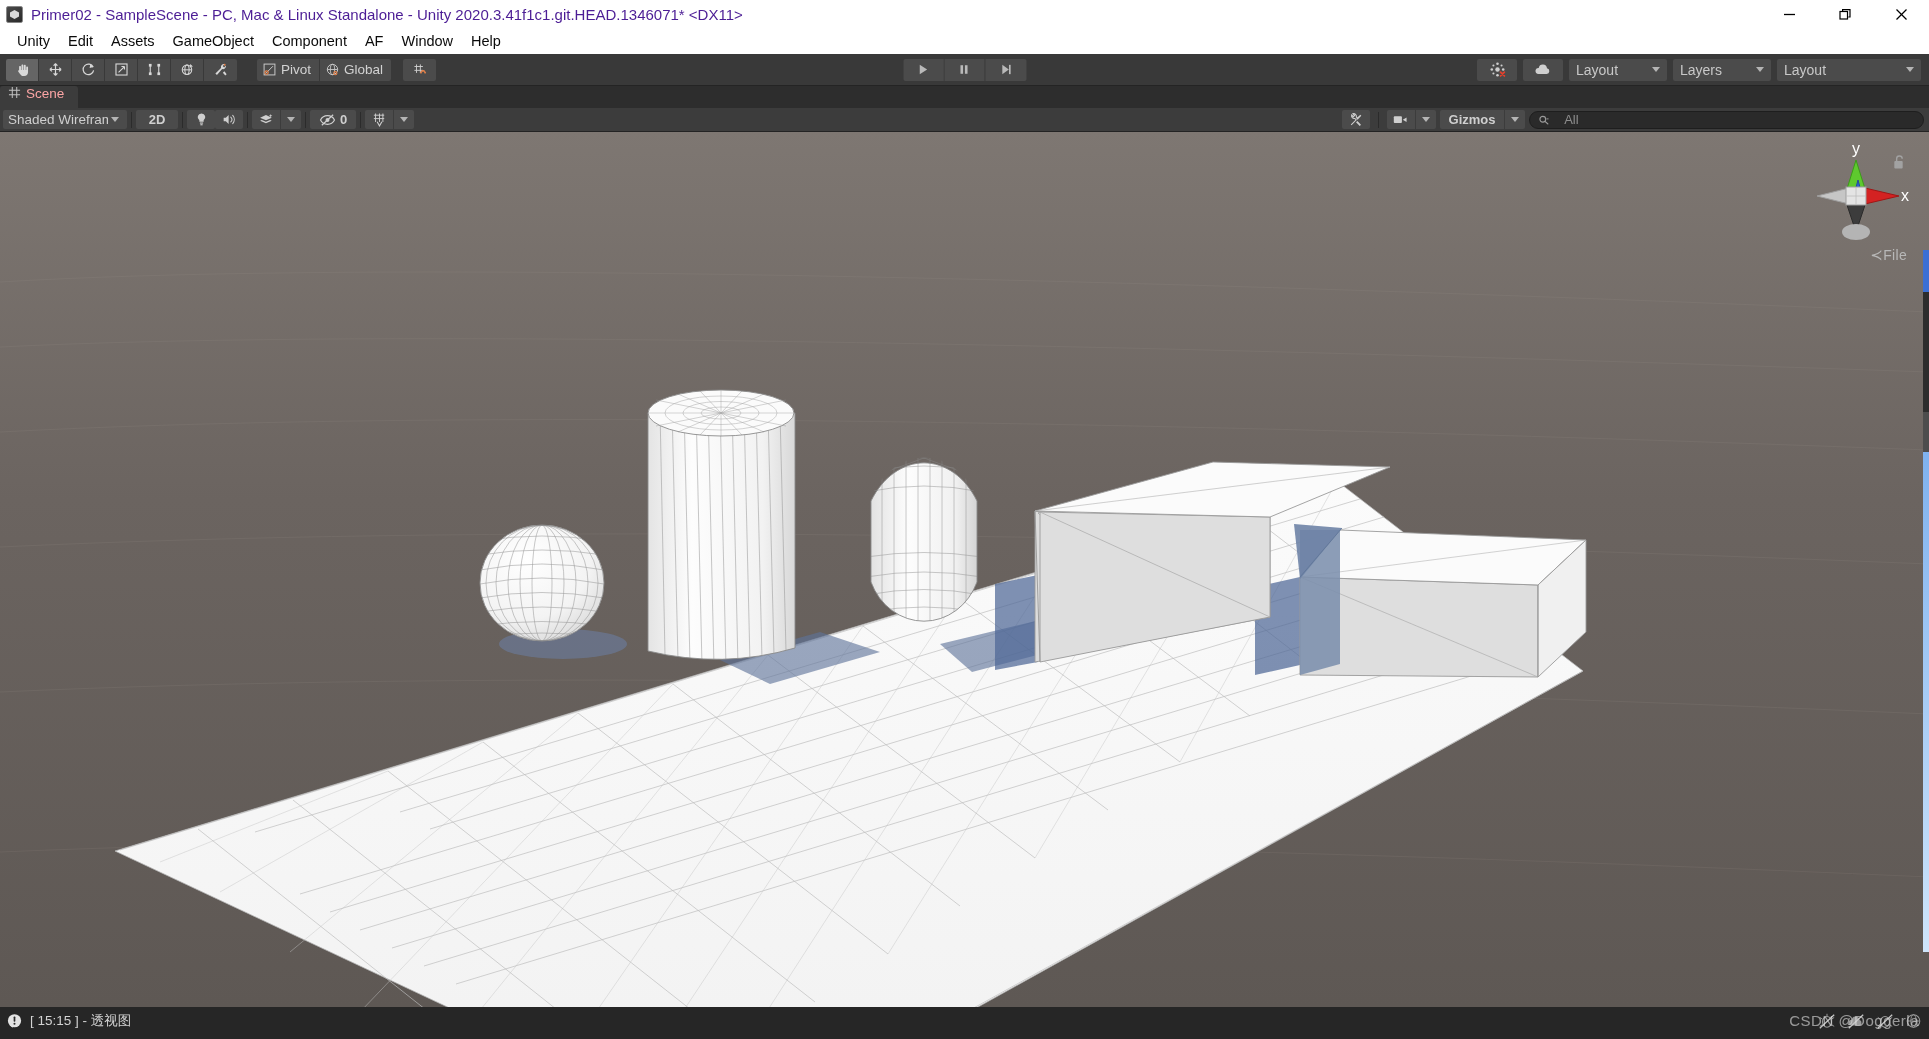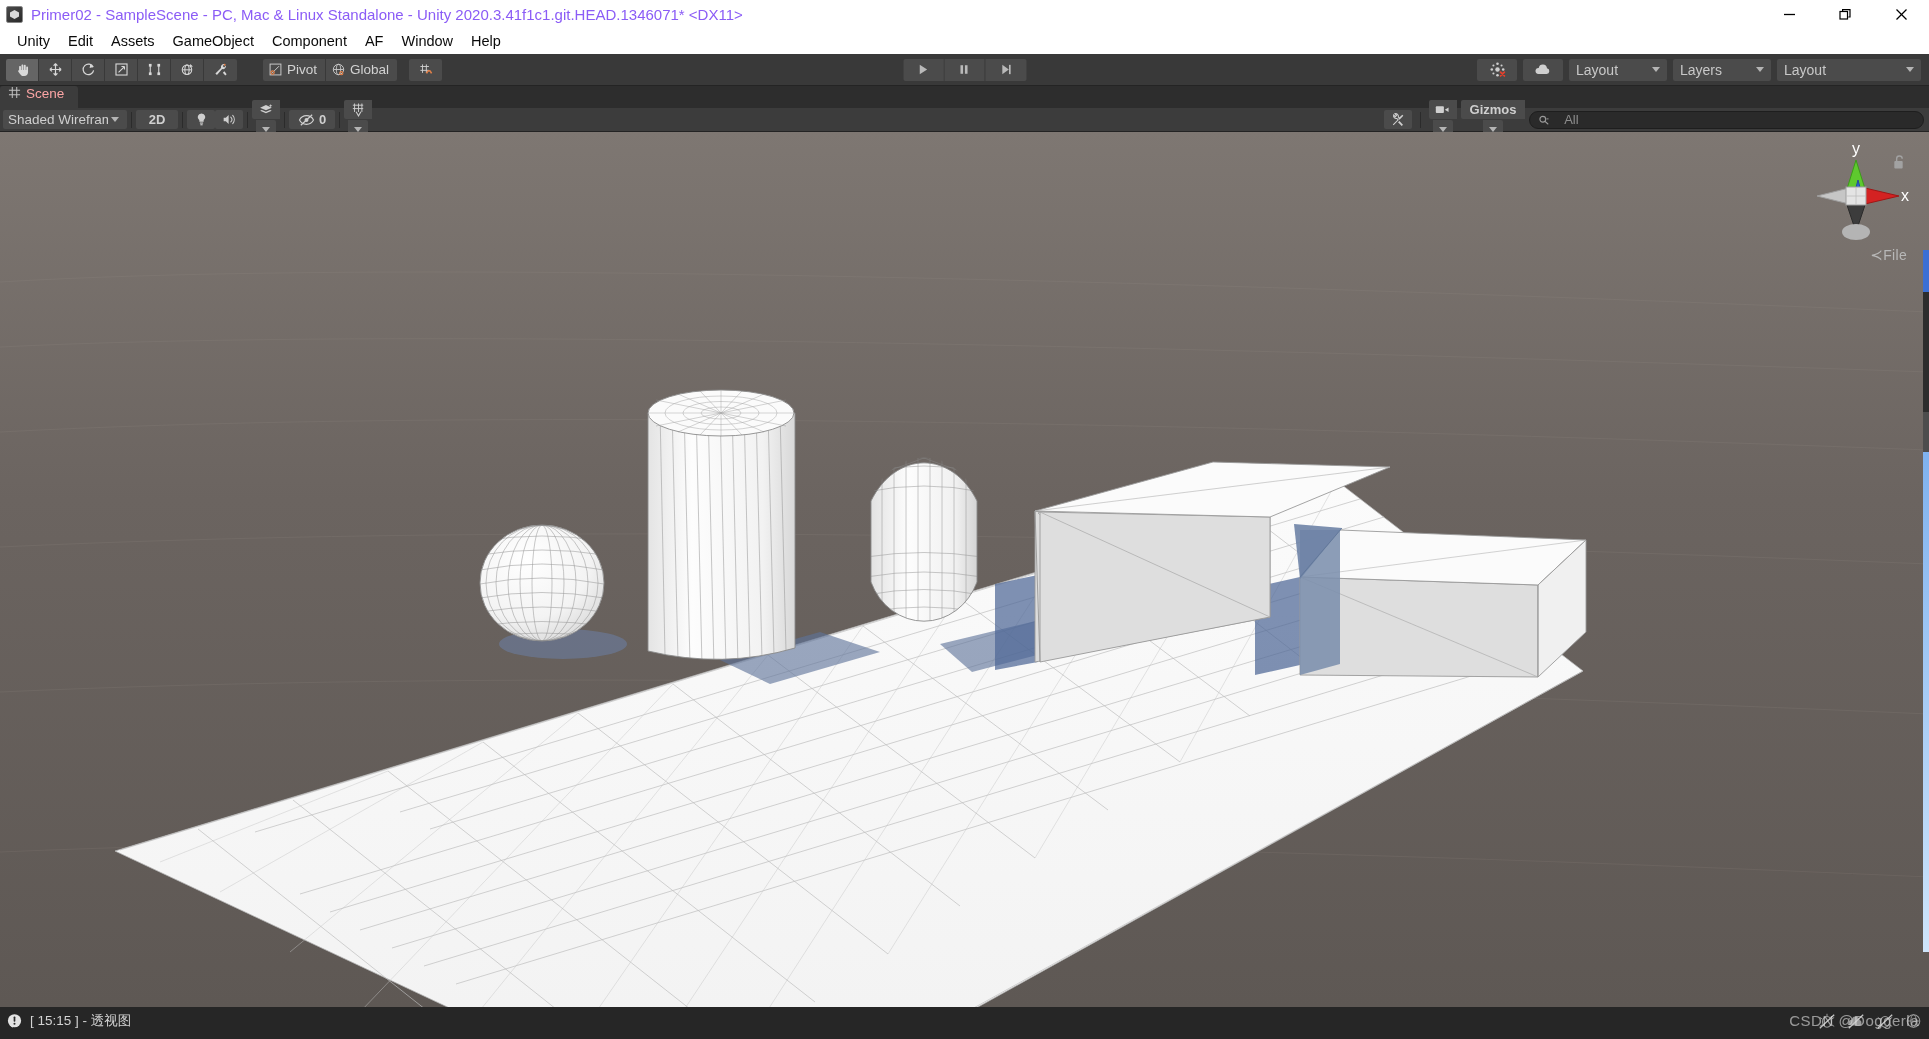--- a/index.html
+++ b/index.html
@@ -18,21 +18,21 @@
   }
   .title-icon {
     width:17px; height:17px; margin-left:6px; margin-right:8px;
     background:linear-gradient(145deg,#4a4a4a,#2a2a2a);
     border:1px solid #888; border-radius:2px; position:relative; flex:none;
   }
   .title-icon::after{
     content:""; position:absolute; left:3px; top:3px; width:9px; height:9px;
     background:#d9d9d9; clip-path:polygon(50% 0,100% 28%,100% 72%,50% 100%,0 72%,0 28%);
   }
-  .title-text { font-size:15px; color:#8b5cf6; white-space:nowrap; letter-spacing:0px; }
+  .title-text { font-size:15px; color:#4c1d95; white-space:nowrap; letter-spacing:0px; }
   .win-btns { position:absolute; right:0; top:0; height:29px; display:flex; }
   .win-btn {
     width:56px; height:29px; display:flex; align-items:center; justify-content:center;
     color:#000;
   }
   .win-btn svg { display:block; }
 
   
   .menubar {
     height:25px; background:#ffffff; display:flex; align-items:center;
@@ -50,21 +50,21 @@
   }
   .tgroup { display:flex; align-items:center; height:22px; margin-left:6px; }
   .tbtn {
     width:33px; height:22px; background:#4b4b4b; border-right:1px solid #393939;
     display:flex; align-items:center; justify-content:center; position:relative;
   }
   .tbtn:first-child { border-radius:2px 0 0 2px; }
   .tbtn:last-child { border-radius:0 2px 2px 0; border-right:none; }
   .tbtn.active { background:#656565; }
   .tbtn svg { display:block; }
-  .pg { display:flex; align-items:center; height:22px; margin-left:26px; }
+  .pg { display:flex; align-items:center; height:22px; margin-left:20px; }
   .pbtn {
     height:22px; background:#4b4b4b; display:flex; align-items:center;
     padding:0 8px 0 5px; gap:4px; border-right:1px solid #393939;
     color:#d2d2d2; font-size:13.5px;
   }
   .pbtn:first-child { border-radius:2px 0 0 2px; }
   .pbtn:last-child { border-radius:0 2px 2px 0; border-right:none; }
   .snapbtn {
     width:33px; height:22px; background:#4b4b4b; border-radius:2px;
     margin-left:12px; display:flex; align-items:center; justify-content:center;
@@ -112,21 +112,21 @@
     color:#cfcfcf; font-size:13.5px; max-width:124px;
   }
   .stDrop .lbl { overflow:hidden; text-overflow:clip; white-space:nowrap; max-width:100px; }
   .sep { width:1px; height:16px; background:#2b2b2b; margin:0 4px; }
   .sbtn {
     height:19px; min-width:28px; background:#4b4b4b; display:flex; align-items:center;
     justify-content:center; color:#cfcfcf; font-size:13px; padding:0 5px;
     border-radius:2px;
     font-weight:bold;
   }
-  .sgrp { display:flex; align-items:center; gap:1px;flex-direction:column; }
+  .sgrp { display:flex; align-items:center; gap:1px; }
   .sgrp .sbtn { border-radius:0; }
   .sgrp .sbtn:first-child { border-radius:2px 0 0 2px; }
   .sgrp .sbtn:last-child { border-radius:0 2px 2px 0; }
   .stRight { position:absolute; right:5px; display:flex; align-items:center; gap:4px; }
   .searchbox {
     width:395px; height:18px; background:#2a2a2a; border:1px solid #1e1e1e;
     border-radius:9px; display:flex; align-items:center; padding:0 8px; gap:15px;
   }
   .searchbox input {
     background:transparent; border:none; outline:none; color:#9a9a9a;

